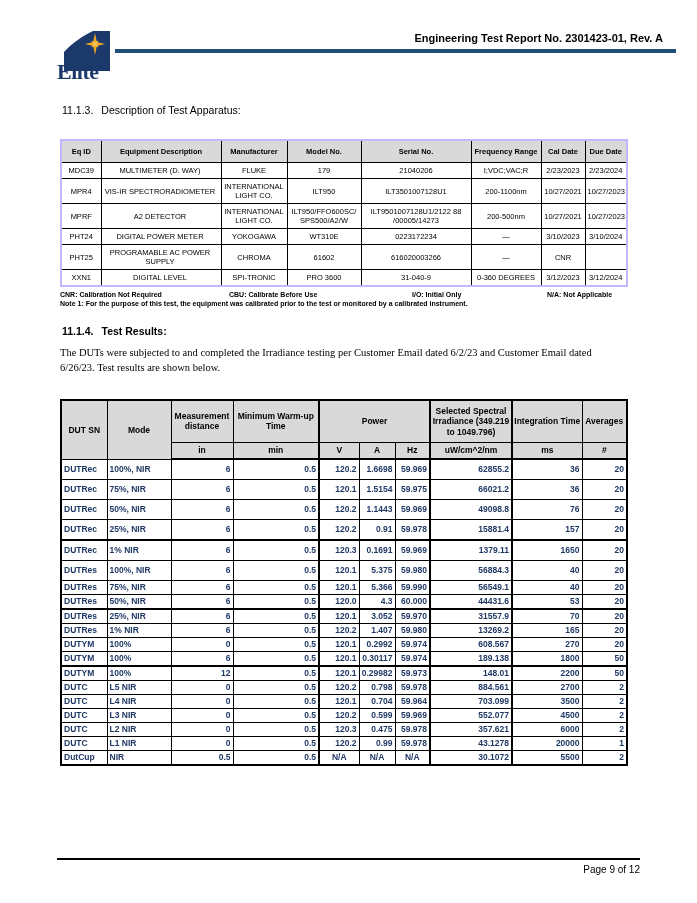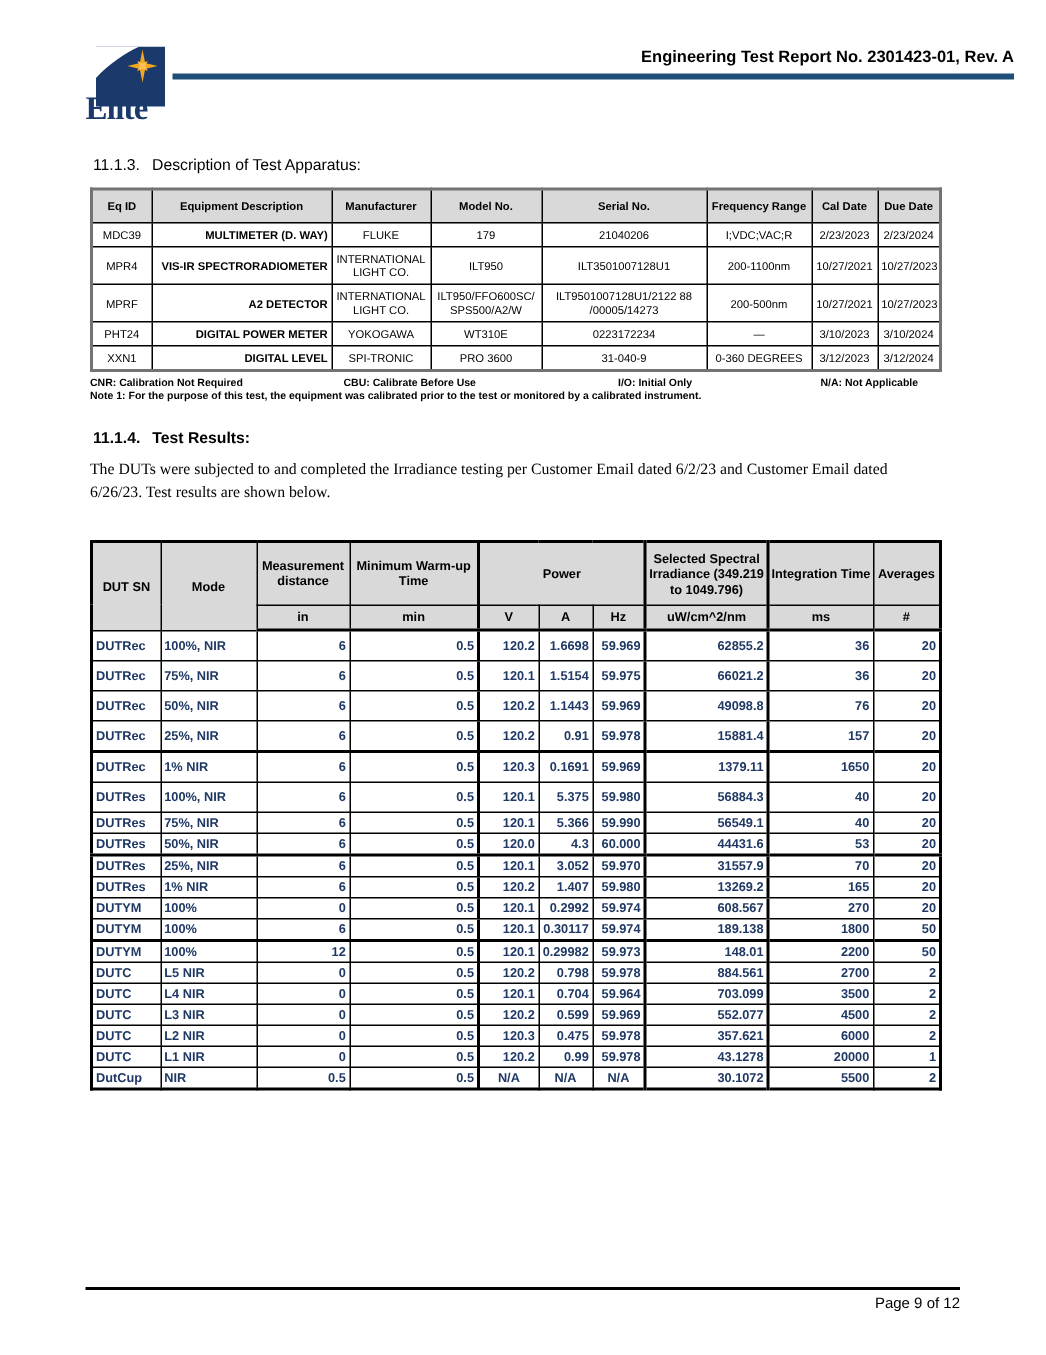--- a/index.html
+++ b/index.html
@@ -9,43 +9,43 @@
     font-family:"Liberation Sans", sans-serif; color:#000; overflow:hidden;
   }
   
   .logo { position:absolute; left:57px; top:31px; width:64px; }
   .logo svg { display:block; margin-left:7px; }
   .logo-text {
     font-family:"Liberation Serif", serif; font-weight:bold;
     font-size:22px; color:#1B3A6B; letter-spacing:-0.5px; margin-top:-13px;
   }
   .report-title {
-    position:absolute; top:32px; right:21px;
+    position:absolute; top:32px; right:34px;
     font-size:11px; font-weight:bold;
   }
   .header-rule {
     position:absolute; top:49px; left:115px; width:561px; height:4px;
     background:#1F4E79;
   }
   
   .content { position:absolute; left:60px; top:104px; width:566px; }
   .sec-heading { font-size:10.5px; margin-left:2px; }
   .sec-heading .num { margin-right:8px; }
   
   table { border-collapse:collapse; table-layout:fixed; width:566px; }
-  .t1 { margin-top:9px; border:2px solid #737373; font-size:7.5px; }
+  .t1 { margin-top:23px; border:2px solid #c4b5fd; font-size:7.5px; }
   .t1 th {
     border:1px solid #000; background:#D9D9D9; font-weight:bold;
     padding:6px 1px; text-align:center; line-height:9px;
   }
   .t1 td {
     border:1px solid #000; padding:3px 2px; text-align:center; line-height:9px;
     height:16px;
   }
-  .t1 td.left { text-align:right; padding-left:0;font-weight:bold; }
+  .t1 td.left { text-align:center; padding-left:0; }
   
   .legend { display:flex; margin-top:4px; font-size:7px; font-weight:bold; }
   .legend span:nth-child(1){ width:169px; }
   .legend span:nth-child(2){ width:183px; }
   .legend span:nth-child(3){ width:135px; }
   .note { margin-top:2px; font-size:7px; font-weight:bold; }
   .sec-heading.second { margin-top:18px;font-weight:bold; }
   .para { margin-top:8px; font-size:10.5px; line-height:15px; width:562px;font-family:Liberation Serif, serif; }
   
   .t2 { margin-top:24px; border:2.5px solid #000; }
@@ -150,20 +150,30 @@
           </tr>
           <tr>
             <td>PHT24</td>
             <td class="left">DIGITAL POWER METER</td>
             <td>YOKOGAWA</td>
             <td>WT310E</td>
             <td>0223172234</td>
             <td>—</td>
             <td>3/10/2023</td>
             <td>3/10/2024</td>
+          </tr>
+          <tr>
+            <td>PHT25</td>
+            <td class="left">PROGRAMABLE AC POWER SUPPLY</td>
+            <td>CHROMA</td>
+            <td>61602</td>
+            <td>616020003266</td>
+            <td>—</td>
+            <td>CNR</td>
+            <td>&nbsp;</td>
           </tr>
           <tr>
             <td>XXN1</td>
             <td class="left">DIGITAL LEVEL</td>
             <td>SPI-TRONIC</td>
             <td>PRO 3600</td>
             <td>31-040-9</td>
             <td>0-360 DEGREES</td>
             <td>3/12/2023</td>
             <td>3/12/2024</td>

